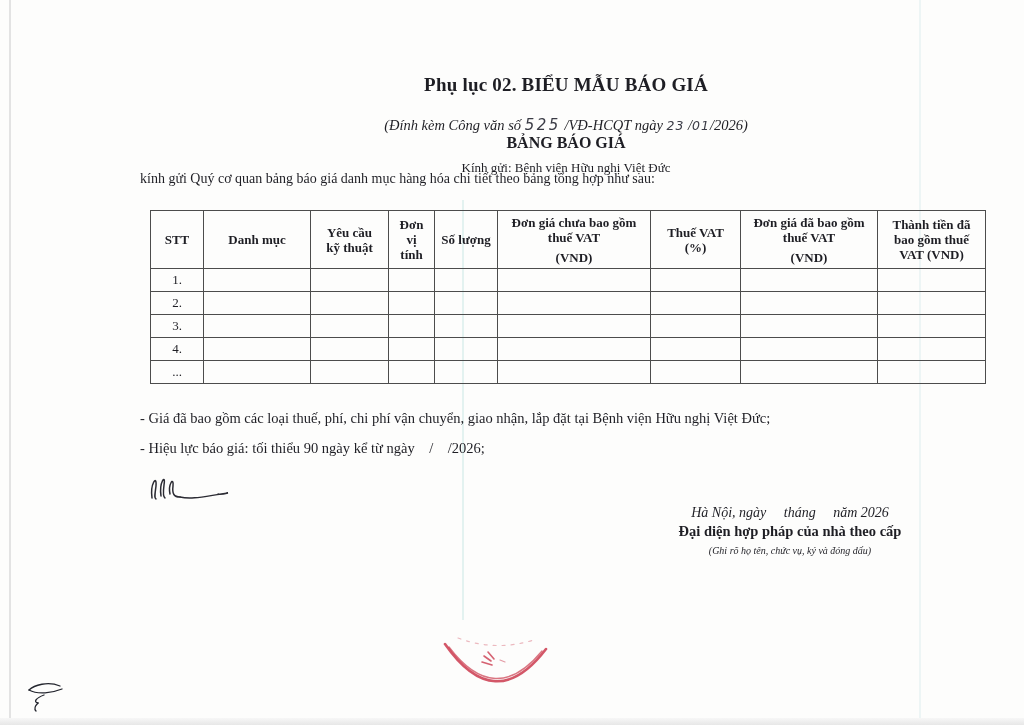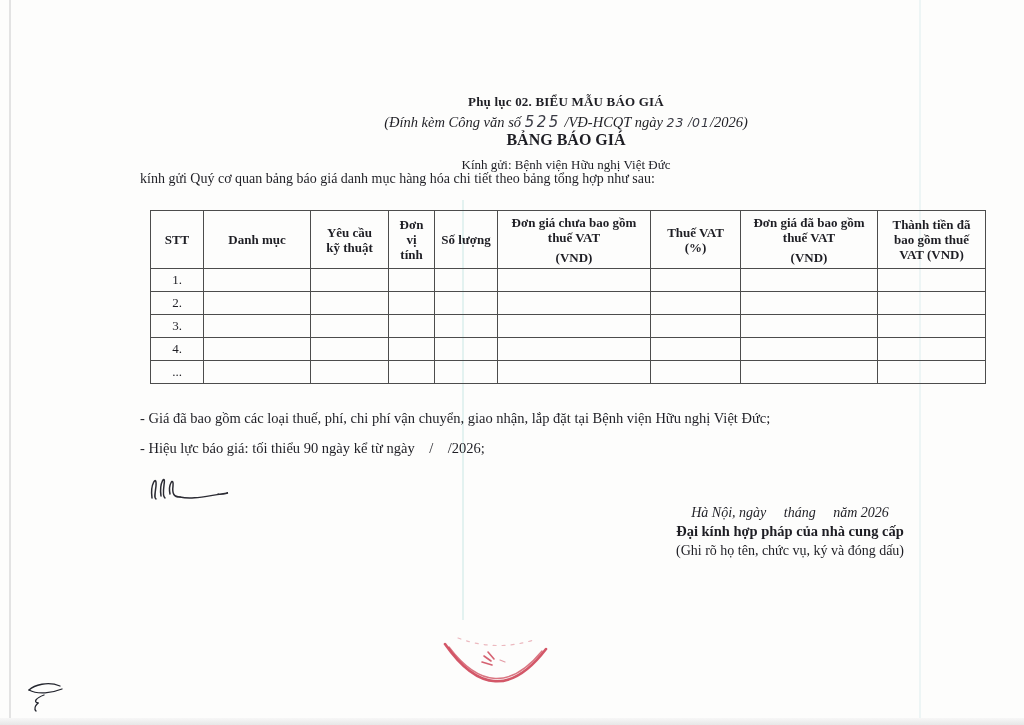--- a/index.html
+++ b/index.html
@@ -10,22 +10,22 @@
   }
   
   .scan-line-left  { position:absolute; left:9px;  top:0; width:2px; height:725px; background:#e3e3e3; }
   .scan-line-mid   { position:absolute; left:462px; top:200px; width:2px; height:420px; background:rgba(205,233,229,.55); }
   .scan-line-right { position:absolute; left:919px; top:0; width:2px; height:725px; background:rgba(222,238,238,.5); }
   .scan-edge-bottom{ position:absolute; left:0; bottom:0; width:1024px; height:7px;
                      background:linear-gradient(#f7f7f7,#e7e7e7); }
 
   
   .header-block { position:absolute; top:74px; left:140px; width:852px; text-align:center; }
-  .doc-title    { font-size:13px; font-weight:bold; letter-spacing:.2px;margin-top:20px; }
-  .doc-subtitle { font-size:14.5px; font-style:italic; margin-top:3px; }
+  .doc-title    { font-size:19px; font-weight:bold; letter-spacing:.2px; }
+  .doc-subtitle { font-size:14.5px; font-style:italic; margin-top:20px; }
   .hw    { font-family:"DejaVu Sans", sans-serif; font-style:italic; font-size:15px;
            letter-spacing:2.5px; color:#3a3b45; }
   .hw-sm { font-family:"DejaVu Sans", sans-serif; font-style:italic; font-size:12.5px;
            letter-spacing:1px; color:#3a3b45; }
   .doc-heading2  { font-size:16px; font-weight:bold; margin-top:0; }
   .doc-recipient { font-size:13px; margin-top:8px; }
 
   
   .para { position:absolute; top:168px; left:140px; width:862px; font-size:14px; line-height:21px; }
   .para-line1 { text-indent:50px; white-space:nowrap; }
@@ -48,21 +48,21 @@
   
   .note { position:absolute; left:140px; font-size:14.5px; }
   .note-1 { top:410px;text-align:right; }
   .note-2 { top:440px; }
 
   
   .signoff { position:absolute; top:503px; left:590px; width:400px;
              text-align:center; font-size:14px; line-height:19px; }
   .signoff-place { font-style:italic; }
   .signoff-rep   { font-weight:bold; font-size:14.5px; }
-  .signoff-instr { font-size:14px; }
+  .signoff-instr { font-style:italic; font-size:10px; }
 
   
   .sig-mark   { position:absolute; left:130px; top:466px; }
   .stamp-mark { position:absolute; left:438px; top:630px; }
   .corner-mark{ position:absolute; left:24px;  top:680px; }
 </style>
 </head>
 <body>
 
 <div class="sheet">
@@ -204,21 +204,21 @@
     <g fill="none" stroke="#2b2b33" stroke-width="1.5" stroke-linecap="round">
       <path d="M22,32 C20,18 27,8 26,20 C25,28 24,32 26,33"></path>
       <path d="M31,30 C29,16 36,7 34,19 C33,27 33,31 35,32"></path>
       <path d="M40,28 C38,18 44,10 43,20 C42,28 44,31 50,31"></path>
       <path d="M50,31 C62,34 76,30 98,27 C94,28 90,29 88,28"></path>
     </g>
   </svg>
 
   <div class="signoff">
     <div class="signoff-place">Hà Nội, ngày &nbsp;&nbsp;&nbsp; tháng &nbsp;&nbsp;&nbsp; năm 2026</div>
-    <div class="signoff-rep">Đại kính hợp pháp của nhà cung cấp</div>
+    <div class="signoff-rep">Đại diện hợp pháp của nhà theo cấp</div>
     <div class="signoff-instr">(Ghi rõ họ tên, chức vụ, ký và đóng dấu)</div>
   </div>
 
   <svg class="stamp-mark" width="120" height="70" viewBox="0 0 120 70">
     <g fill="none" stroke="#cb3a4d" stroke-linecap="round">
       <path d="M7,14 Q57,86 108,19" stroke-width="2.6" opacity=".85"></path>
       <path d="M11,17 Q57,78 104,21" stroke-width="1.4" opacity=".7"></path>
       <path d="M20,8 Q57,22 96,10" stroke-width="1.2" opacity=".35" stroke-dasharray="3 6"></path>
       <path d="M46,26 l7,5 M50,22 l6,7 M44,32 l10,3" stroke-width="1.6" opacity=".8"></path>
       <path d="M62,30 l5,2" stroke-width="1.2" opacity=".5"></path>

